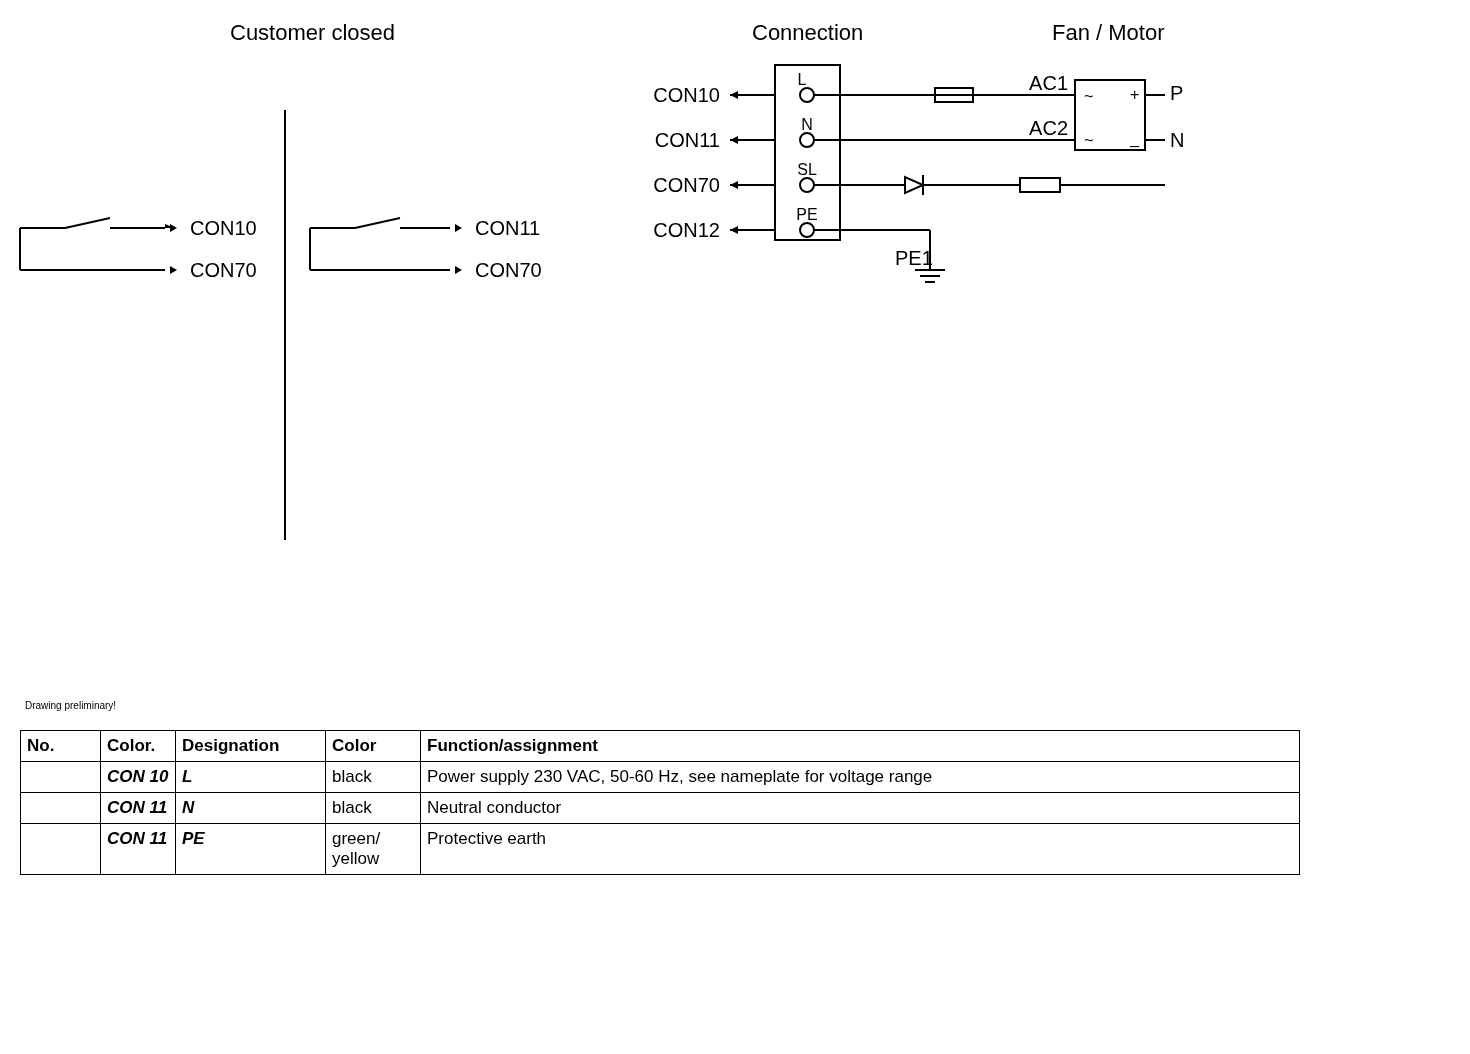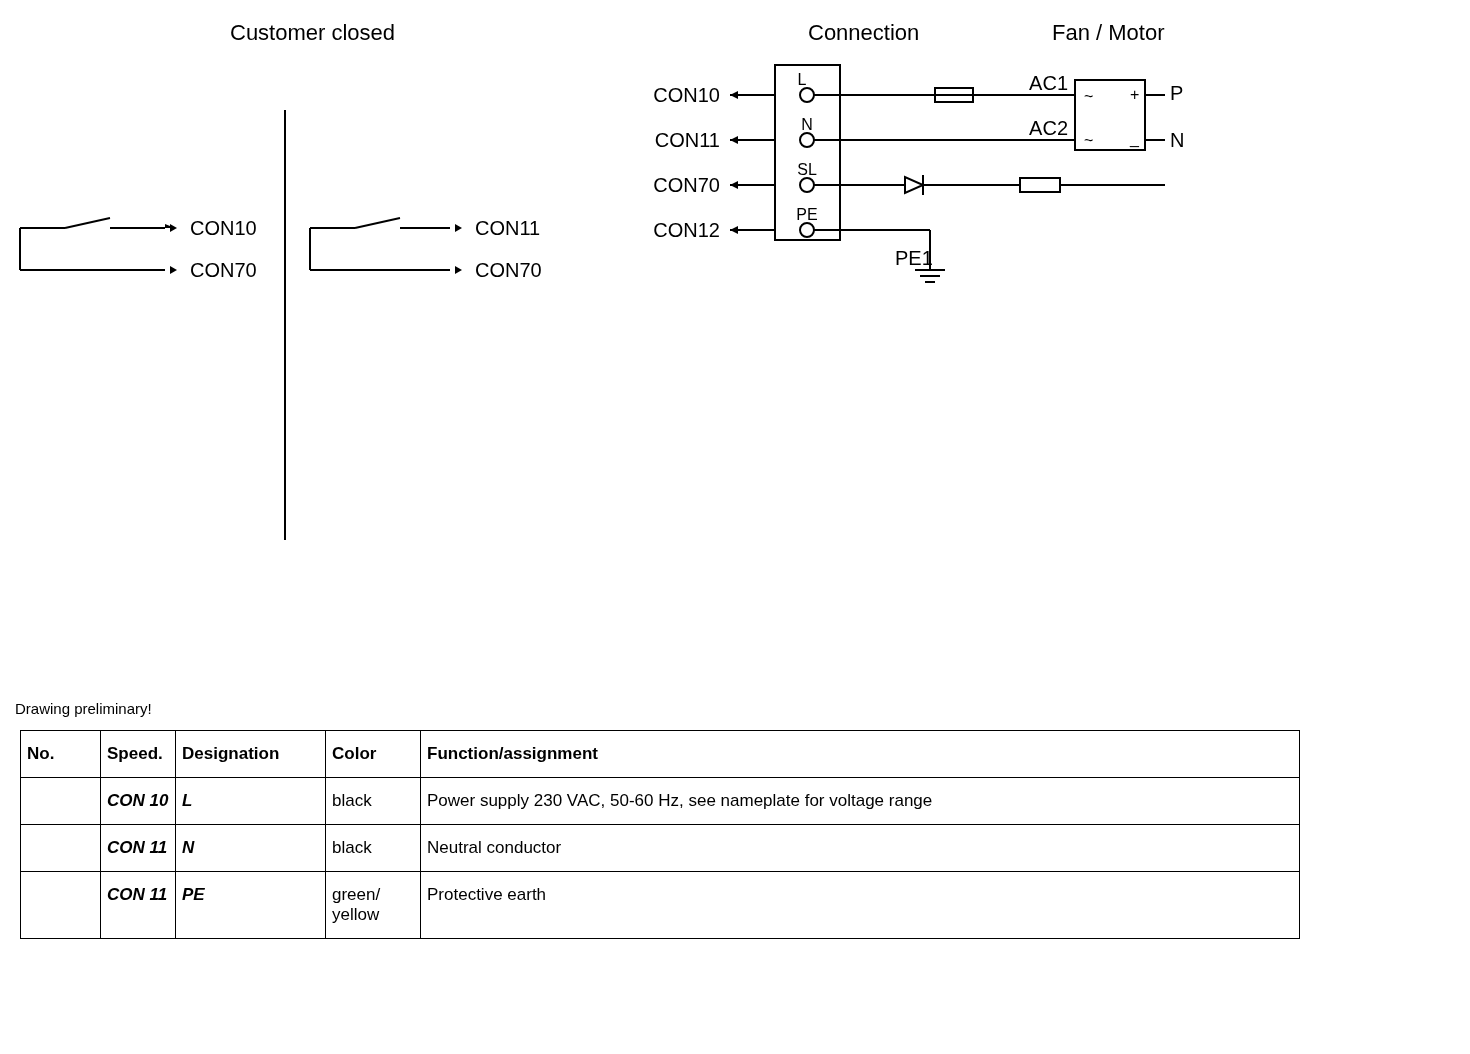--- a/index.html
+++ b/index.html
@@ -26,58 +26,58 @@
     position: absolute;
     top: 60px;
     left: 0;
     width: 100%;
     height: 500px;
   }
   svg { overflow: visible; }
   .note {
     position: absolute;
     top: 700px;
-    left: 15px;
-    font-size: 15px;
+    left: 25px;
+    font-size: 10px;
   }
   .table-wrap {
     position: absolute;
     top: 730px;
     left: 20px;
     width: 1280px;
   }
   table {
     border-collapse: collapse;
     width: 100%;
     font-size: 17px;
   }
   th, td {
     border: 1px solid #000;
-    padding: 13px 6px;
+    padding: 5px 6px;
     text-align: left;
     vertical-align: top;
   }
   th {
     font-weight: bold;
     background: #fff;
   }
   td.bold { font-weight: bold; font-style: italic; }
   .col-no { width: 80px; }
   .col-conn { width: 75px; }
   .col-desig { width: 150px; }
   .col-color { width: 95px; }
   .svg-text { font-family: Arial, Helvetica, sans-serif; font-size: 20px; }
   .svg-text-sm { font-family: Arial, Helvetica, sans-serif; font-size: 16px; }
 </style>
 </head>
 <body>
 
 <div class="section-labels">
   <div class="section-label" style="left:210px;">Customer closed</div>
-  <div class="section-label" style="left:788px;">Connection</div>
+  <div class="section-label" style="left:732px;">Connection</div>
   <div class="section-label" style="left:1032px;">Fan / Motor</div>
 </div>
 
 <div class="diagram-area">
   <svg width="1470" height="500">
 
     <g>
 
       <line x1="20" y1="210" x2="165" y2="210" stroke="#000" stroke-width="2"></line>
 
@@ -183,21 +183,21 @@
   </svg>
 </div>
 
 <div class="note">Drawing preliminary!</div>
 
 <div class="table-wrap">
   <table>
     <thead>
       <tr>
         <th class="col-no">No.</th>
-        <th class="col-conn">Speed.</th>
+        <th class="col-conn">Color.</th>
         <th class="col-desig">Designation</th>
         <th class="col-color">Color</th>
         <th>Function/assignment</th>
       </tr>
     </thead>
     <tbody>
       <tr>
         <td></td>
         <td class="bold">CON 10</td>
         <td class="bold">L</td>

